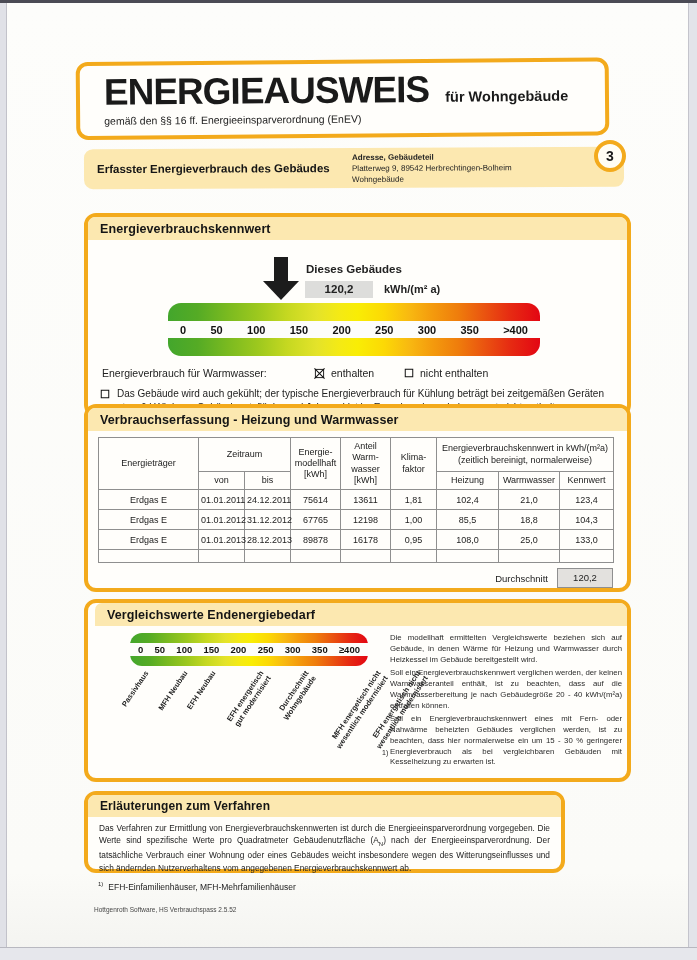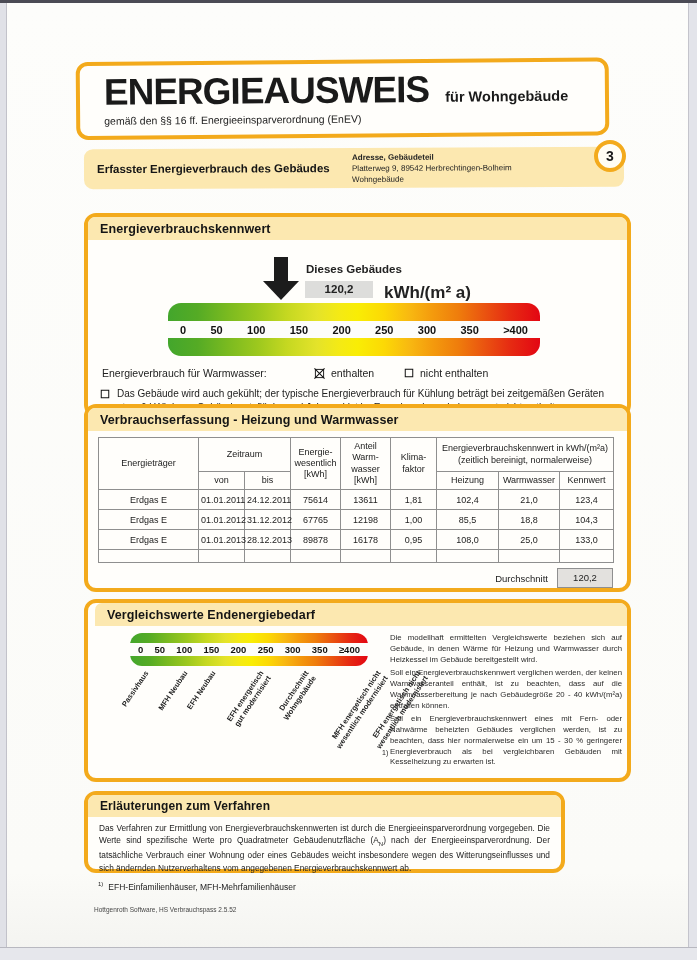--- a/index.html
+++ b/index.html
@@ -75,21 +75,21 @@
   .scale-stripe span { font-weight:bold; color:#111; }
 
   
   .kennwert-box { left:78px; top:211px; width:547px; height:204px; }
   .arrow-icon { position:absolute; left:175px; top:40px; width:36px; }
   .arrow-shaft { width:14px; height:24px; background:#1c1c1c; margin:0 auto; }
   .arrow-head  { width:0; height:0; border-left:18px solid transparent; border-right:18px solid transparent; border-top:19px solid #1c1c1c; }
   .this-building-label { position:absolute; left:218px; top:46px; font-size:11.5px; font-weight:bold; }
   .value-box { position:absolute; left:217px; top:64px; width:68px; height:17px; background:#dddddb;
                font-size:11.5px; font-weight:bold; text-align:center; line-height:17px; }
-  .value-unit { position:absolute; left:296px; top:66px; font-size:17px; font-weight:bold; }
+  .value-unit { position:absolute; left:296px; top:66px; font-size:11px; font-weight:bold; }
   .big-bar { left:80px; top:86px; width:372px; height:53px; border-radius:13px; }
   .big-bar .scale-stripe { top:18px; height:17px; padding:0 12px; }
   .big-bar .scale-stripe span { font-size:11px; }
   .ww-row { position:absolute; top:150px; left:0; width:100%; font-size:10.5px; }
   .ww-label { position:absolute; left:14px; top:0; }
   .cb { display:inline-block; vertical-align:-1px; }
   .ww-cb1 { position:absolute; left:226px; top:1px; }
   .ww-opt1 { position:absolute; left:243px; top:0; }
   .ww-cb2 { position:absolute; left:316px; top:1px; }
   .ww-opt2 { position:absolute; left:332px; top:0; }
@@ -234,21 +234,21 @@
           <col style="width:46px">
         <col style="width:62px">
           <col style="width:61px">
           <col style="width:54px">
       </colgroup>
       <thead>
         <tr class="h1">
           <th rowspan="2">Energieträger</th>
           <th colspan="2">Zeitraum</th>
           <th rowspan="2">Energie-
-wesentlich
+modellhaft
 [kWh]</th>
           <th rowspan="2">Anteil
 Warm-
 wasser
 [kWh]</th>
           <th rowspan="2">Klima-
 faktor</th>
           <th colspan="3">Energieverbrauchskennwert in kWh/(m²a)
 (zeitlich bereinigt, normalerweise)</th>
         </tr>

